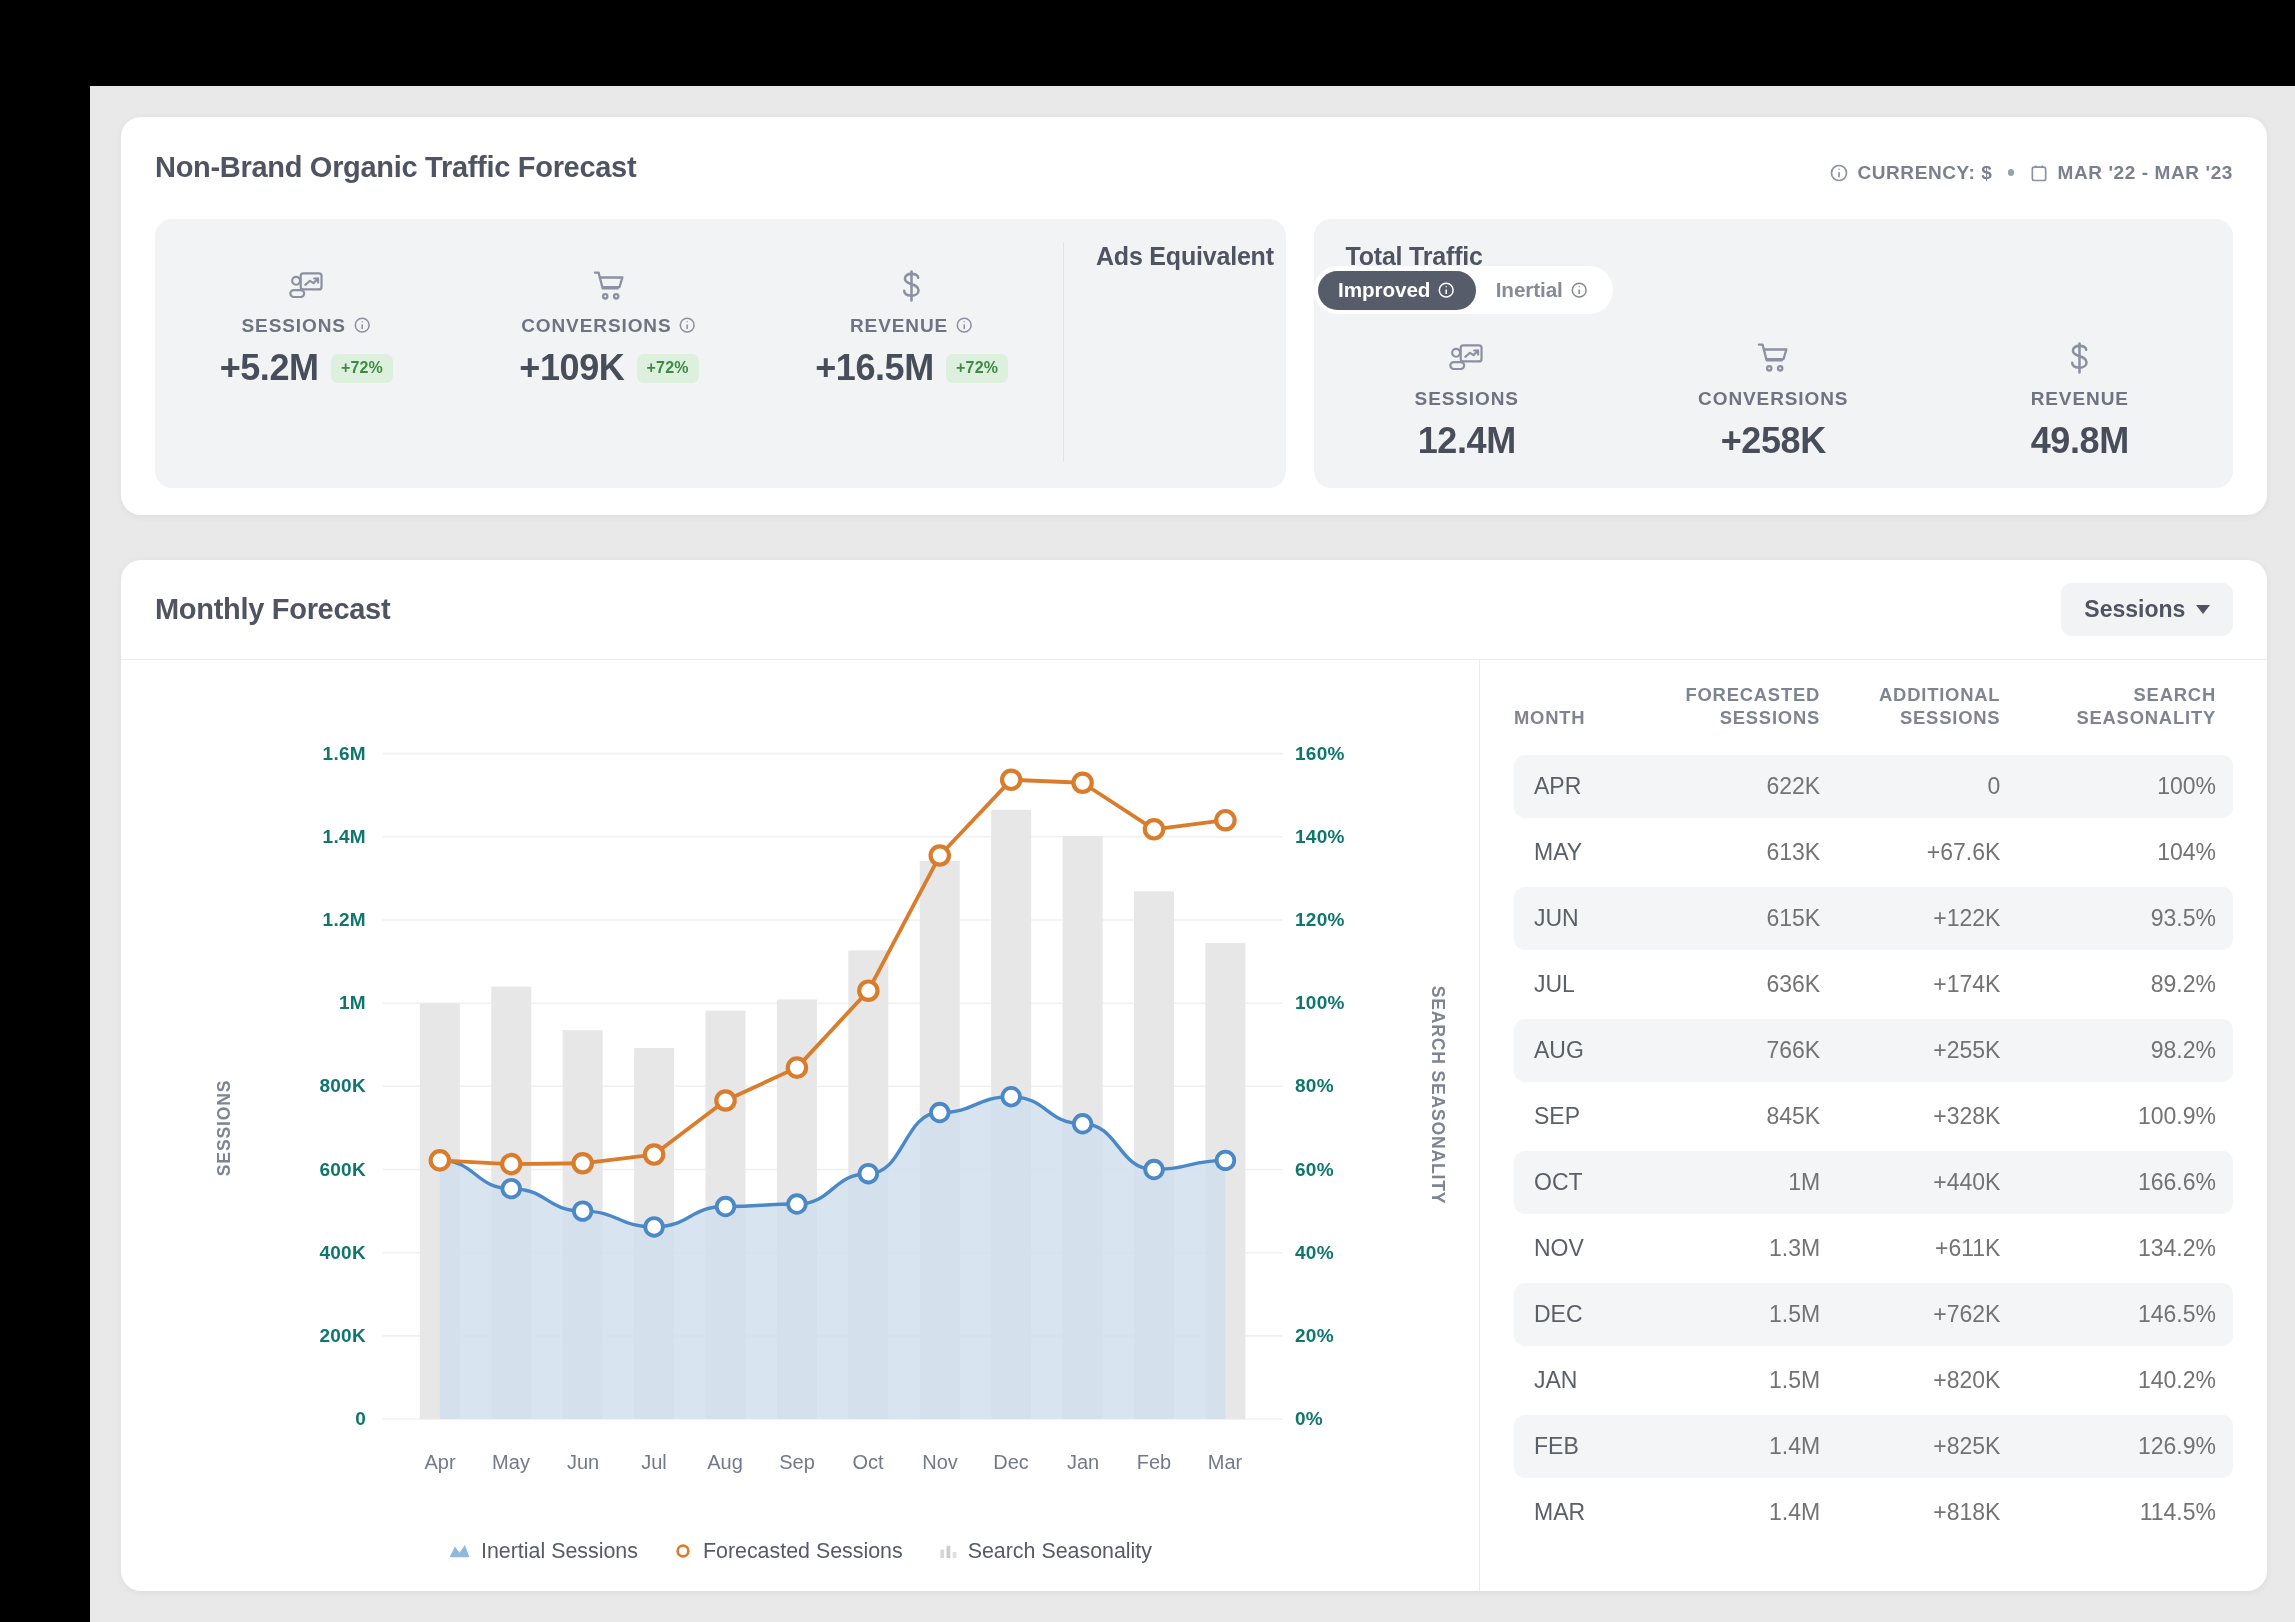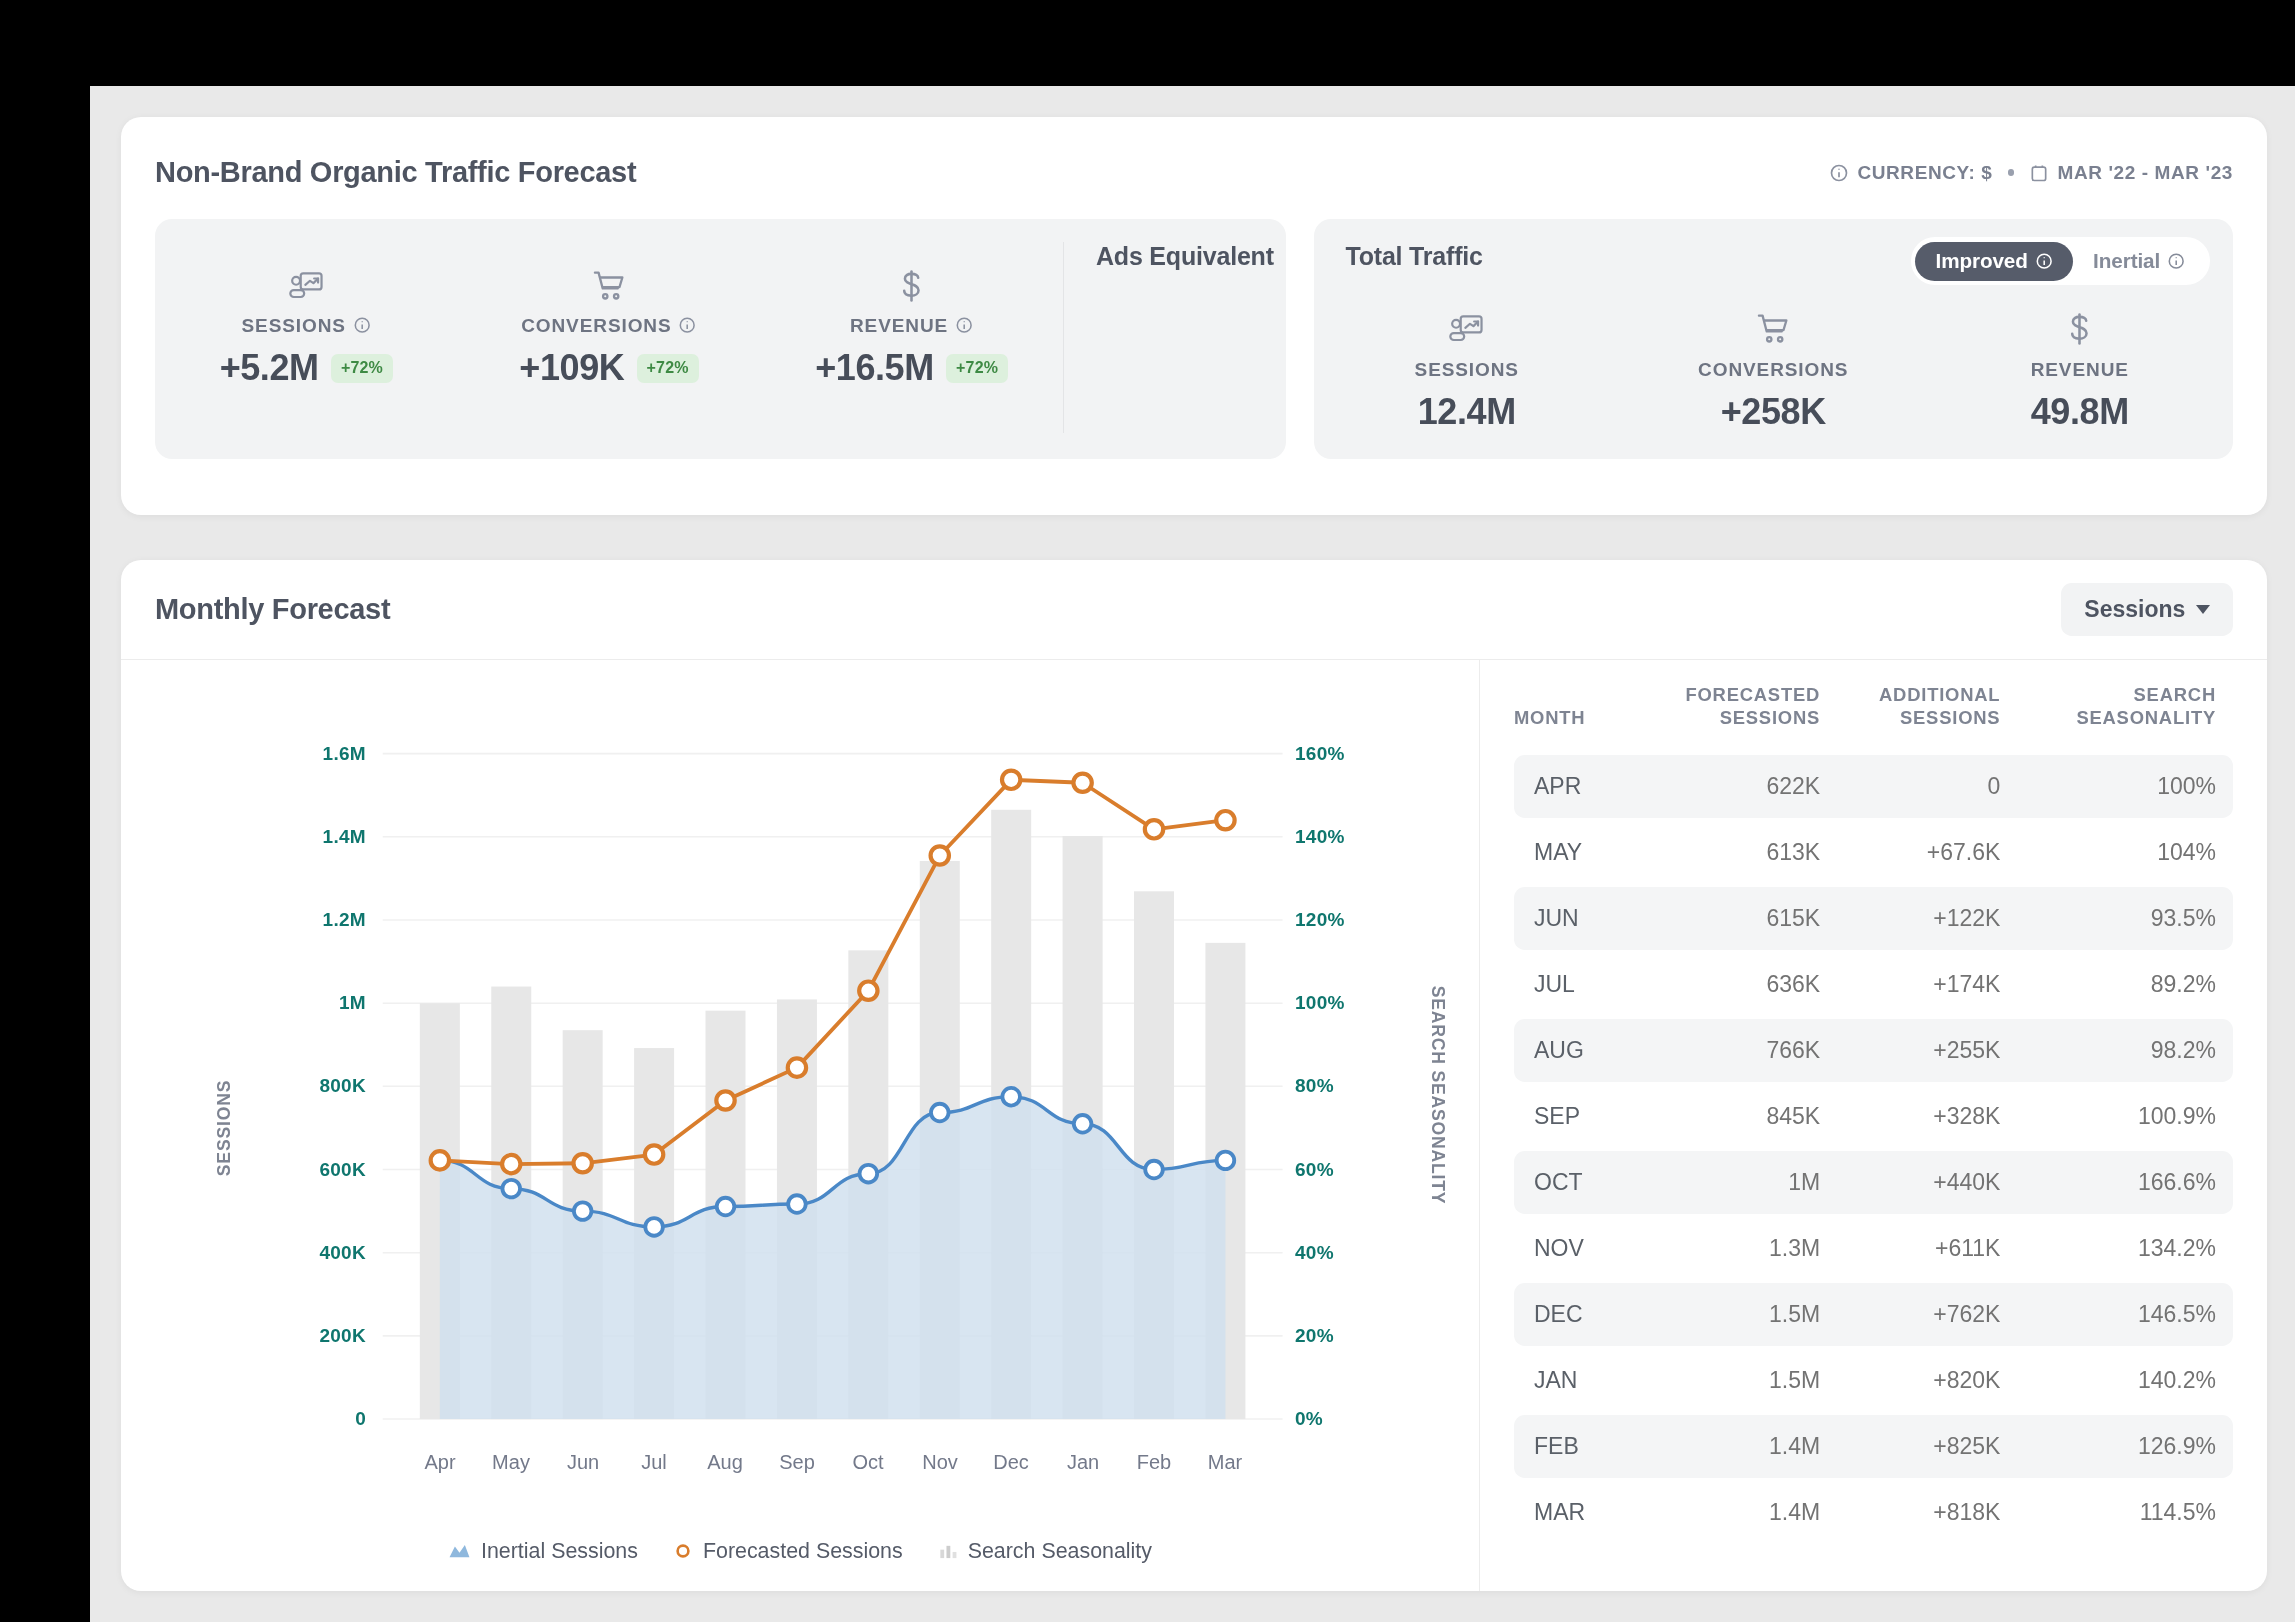--- a/index.html
+++ b/index.html
@@ -22,21 +22,21 @@
     border-radius: 20px;
     box-shadow: 0 1.5px 7.7px rgba(0,0,0,0.05);
   }
   .top-card {
     position: absolute;
     left: 31px; top: 31px;
     width: 2146px; height: 398px;
     padding: 34px 34px 0 34px;
   }
   .top-head {
-    display: flex; align-items: center; justify-content: space-between;
+    display: flex; justify-content: space-between;
     height: 43px;
   }
   .card-title {
     font-size: 29px; font-weight: 700; color: #4e5461; letter-spacing: -0.3px;
   }
   .meta {
     display: flex; align-items: center; gap: 15.3px;
     font-size: 19px; font-weight: 600; color: #7a8090; letter-spacing: 0.6px;
   }
   .meta-grp { display: flex; align-items: center; gap: 8.4px; }
@@ -77,20 +77,21 @@
   }
   .badge {
     background: #ddf0dd; color: #3e8a44;
     font-size: 16px; font-weight: 700;
     border-radius: 6.9px; padding: 5.4px 10px;
     letter-spacing: 0.2px;
   }
   .panel-head-row {
     display: flex; align-items: flex-start; justify-content: space-between;
     padding-right: 23px;
+    flex-direction: column;
   }
   .toggle {
     display: flex; align-items: flex-end;
     background: #ffffff; border-radius: 764px; padding: 4.6px;
     margin-top: -4.6px;
   }
   .toggle > div {
     display: flex; align-items: center; gap: 6.9px;
     font-size: 20.7px; font-weight: 600;
     padding: 7.7px 20px; border-radius: 764px;

